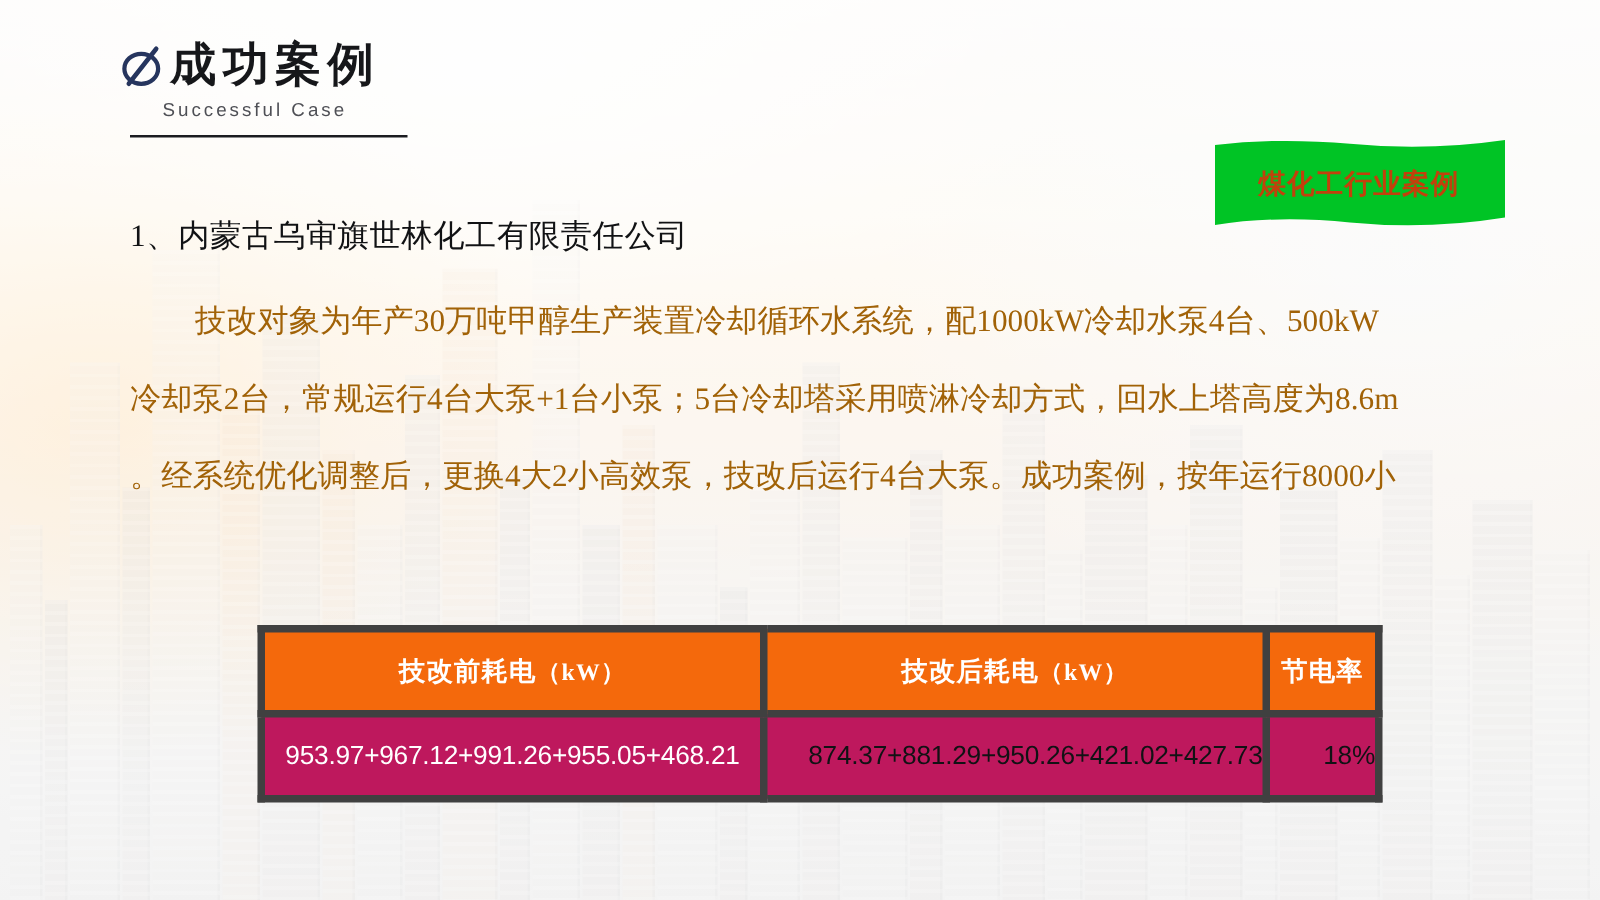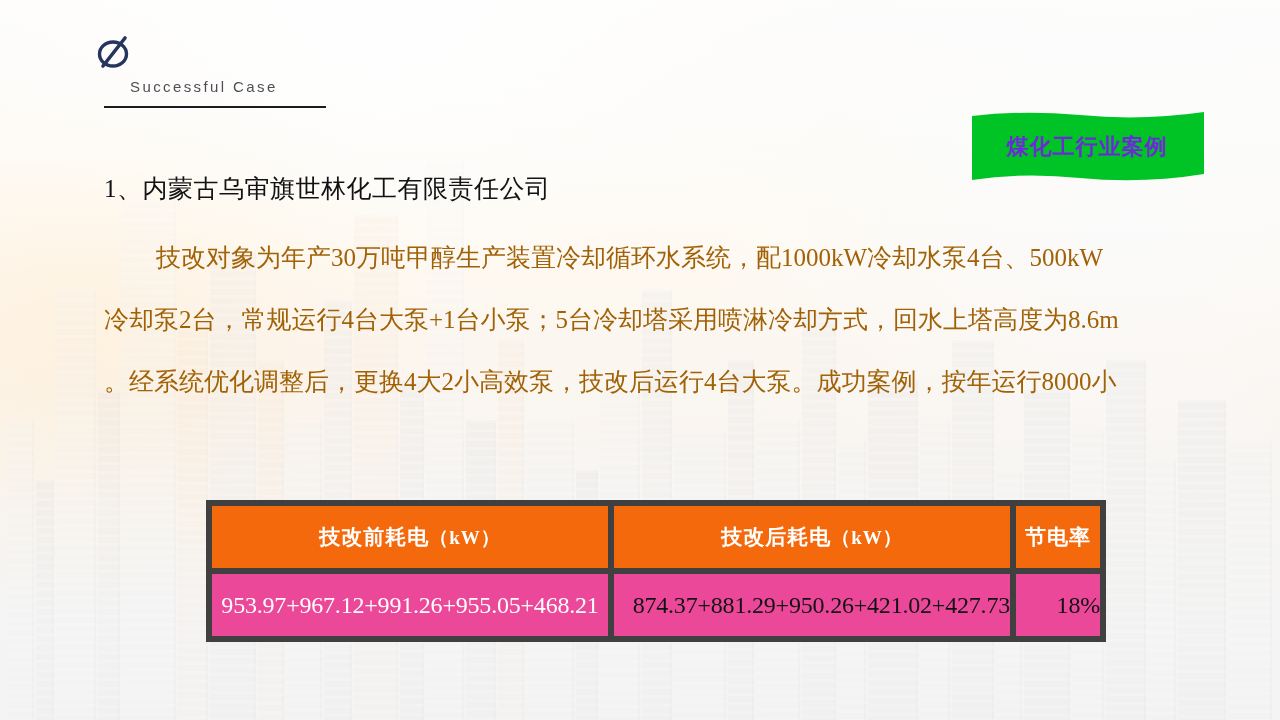--- a/index.html
+++ b/index.html
@@ -122,21 +122,21 @@
   .ribbon svg { display:block; }
   .ribbon-label {
     position: absolute;
     left: 0; right: 0;
     top: 22px;
     text-align: center;
     font-family: "Liberation Sans", sans-serif;
     font-size: 22px;
     font-weight: bold;
     letter-spacing: 1px;
-    color: #6d28d9;
+    color: #c2410c;
     white-space: nowrap;
   }
 
   
   .body-block {
     position: absolute;
     left: 104px;
     top: 172px;
     width: 1080px;
   }
@@ -184,23 +184,23 @@
     font-size: 21px;
     font-weight: bold;
     letter-spacing: 1px;
   }
   .tbl thead th .unit {
     font-family: "Liberation Serif", serif;
     font-weight: bold;
     font-size: 19px;
   }
   .tbl tbody td {
-    background: #ec4899;
-    font-family: Liberation Serif, serif;
-    font-size: 24px;
+    background: #be185d;
+    font-family: Liberation Sans, sans-serif;
+    font-size: 21px;
     letter-spacing: -0.2px;
   }
   .tbl tbody td.white-val { color: #ffffff; }
   .tbl tbody td.dark-val  { color: #111214; text-align: right; }
 
   .col-a { width: 396px; }
   .col-b { width: 396px; }
   .col-c { width: 84px; }
 </style>
 </head>
@@ -252,20 +252,21 @@
   <div class="bg-layer bg-wash"></div>
 
   <div class="header">
     <div class="title-row">
       <span class="title-icon">
         <svg class="title-icon" viewBox="0 0 34 42" xmlns="http://www.w3.org/2000/svg">
           <ellipse cx="17" cy="24" rx="13.5" ry="12" fill="none" stroke="#26355e" stroke-width="3.4"></ellipse>
           <line x1="29" y1="8" x2="7" y2="36" stroke="#26355e" stroke-width="3.6" stroke-linecap="round"></line>
         </svg>
       </span>
+      <span class="title-cn">成功案例</span>
     </div>
     <div class="title-en">Successful Case</div>
     <div class="title-rule"></div>
   </div>
 
   <div class="ribbon">
     <svg width="250" height="80" viewBox="0 0 250 80" xmlns="http://www.w3.org/2000/svg">
       <path d="M10,6 Q60,0 118,5 Q180,11 242,2 L242,64 Q180,74 118,68 Q60,62 10,70 Z" fill="#00c425"></path>
     </svg>
     <div class="ribbon-label">煤化工行业案例</div>

